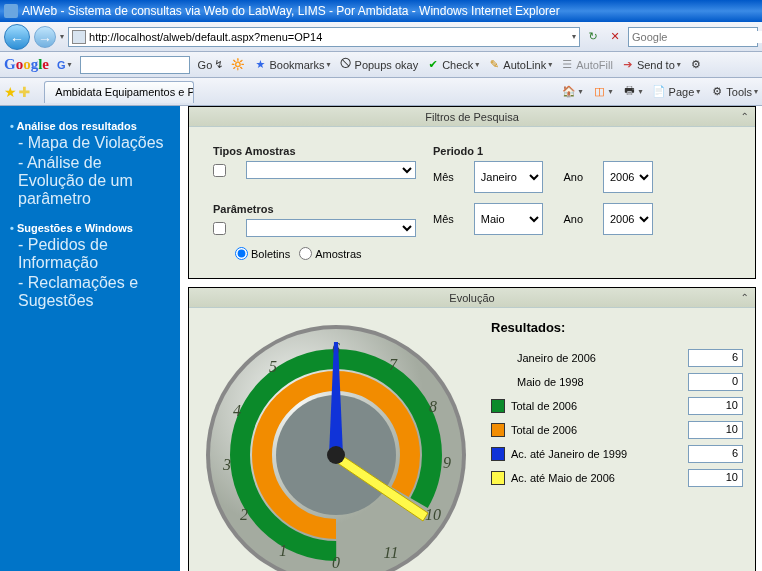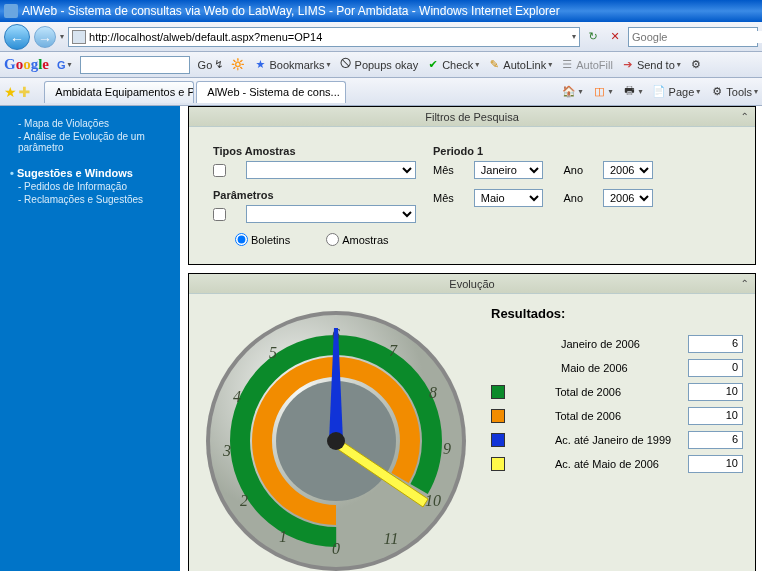--- a/index.html
+++ b/index.html
@@ -40,47 +40,47 @@
   .tab-ico { width: 13px; height: 13px; background: #8cc; border-radius: 2px; }
   .tabbar-right { margin-left: auto; display: flex; align-items: center; gap: 10px; color: #333; }
   .tb-btn { display: flex; align-items: center; gap: 2px; cursor: pointer; }
   .tb-ico { width: 14px; height: 14px; display: inline-flex; align-items: center; justify-content: center; }
   
   
   .content { display: flex; background: #fff; }
   .sidebar { width: 180px; background: #0074c8; color: #fff; padding: 10px 10px 20px 10px; border-radius: 0 0 8px 8px; margin-right: 8px; }
   .sb-head { font-weight: bold; font-size: 11px; margin: 4px 0 2px 0; }
   .sb-head::before { content: "• "; color: #a6e0ff; }
-  .sb-item { font-size: 10px; color: #d8ecfa; margin: 2px 0 2px 8px; }
+  .sb-item { font-size: 16px; color: #d8ecfa; margin: 2px 0 2px 8px; }
   .sb-item::before { content: "- "; }
   
   .main { flex: 1; padding-right: 6px; }
   .panel { border: 1px solid #000000; background: #e9ede2; margin-bottom: 8px; }
   .panel-head { background: linear-gradient(to bottom, #dce2d4, #cdd4c2); height: 20px; display: flex; align-items: center; justify-content: center; font-size: 11px; color: #333; position: relative; border-bottom: 1px solid #bcc; }
   .panel-collapse { position: absolute; right: 6px; font-size: 10px; color: #444; cursor: pointer; }
   .panel-body { padding: 18px 30px 18px 24px; }
   
   .filter-row { display: flex; margin-bottom: 10px; }
   .filter-col-l { width: 220px; }
   .filter-col-r { width: 220px; }
   .f-label { font-weight: bold; font-size: 11px; color: #222; margin-bottom: 4px; }
   .f-line { display: flex; align-items: center; gap: 20px; font-size: 11px; }
   .f-check { width: 13px; height: 13px; }
   .f-select { border: 1px solid #7b9ebd; background: #fff; height: 18px; width: 170px; font-size: 11px; }
-  .f-sel-sm { border: 1px solid #7b9ebd; background: #fff; height: 18px; font-size: 11px; padding: 0 2px; }
-  .radio-row { margin-top: 10px; margin-left: 22px; display: flex; gap: 36px; font-size: 11px; }
+  .f-sel-sm { border: 1px solid #7b9ebd; background: #fff; height: 32px; font-size: 11px; padding: 0 2px; }
+  .radio-row { margin-top: 10px; margin-left: 22px; display: flex; gap: 9px; font-size: 11px; }
   .radio-item { display: flex; align-items: center; gap: 3px; }
   
   .chart-body { display: flex; padding: 12px 12px 0 12px; gap: 20px; }
   .gauge { width: 270px; height: 270px; position: relative; }
   .results { flex: 1; font-size: 11px; }
   .res-title { font-weight: bold; font-size: 13px; margin-bottom: 14px; }
   .res-row { display: flex; align-items: center; margin-bottom: 6px; gap: 6px; }
   .swatch { width: 14px; height: 14px; border: 1px solid #333; flex-shrink: 0; }
-  .res-label { flex: 1; margin-left: 44px; }
+  .res-label { flex: 1; }
   .res-val { width: 55px; height: 18px; border: 1px solid #7b9ebd; background: #fff; text-align: right; padding: 1px 4px; }
 </style>
 </head>
 <body>
 
 <div class="titlebar">
   <div class="titlebar-icon"></div>
   <span>AlWeb - Sistema de consultas via Web do LabWay, LIMS - Por Ambidata - Windows Internet Explorer</span>
 </div>
 
@@ -153,25 +153,20 @@
 </div>
 
 <div class="tabbar">
   <span class="fav-star">★</span>
   <span class="fav-star" style="opacity:.7">✚</span>
   <div style="width:10px"></div>
   <div class="tab">
     <div class="tab-ico"></div>
     <span>Ambidata Equipamentos e Pr...</span>
   </div>
-  <div class="tab active">
-    <div class="tab-ico"></div>
-    <span>AlWeb - Sistema de cons...</span>
-
-  </div>
   <div class="tabbar-right">
     <div class="tb-btn">
         <span class="tb-ico">🏠</span>
         <span class="small-drop">▾</span>
       </div>
     <div class="tb-btn">
         <span class="tb-ico" style="color:#f60">◫</span>
         <span class="small-drop">▾</span>
       </div>
     <div class="tb-btn">
@@ -187,20 +182,21 @@
         <span class="tb-ico">⚙</span>
         <span>Tools</span>
         <span class="small-drop">▾</span>
       </div>
   </div>
 </div>
 
 <div class="content">
 
   <div class="sidebar">
+    <div class="sb-head">Análise dos resultados</div>
     <div class="sb-item">Mapa de Violações</div>
     <div class="sb-item">Análise de Evolução de um parâmetro</div>
     <div style="height:8px"></div>
     <div class="sb-head">Sugestões e Windows</div>
     <div class="sb-item">Pedidos de Informação</div>
     <div class="sb-item">Reclamações e Sugestões</div>
   </div>
 
   <div class="main">
 
@@ -305,21 +301,21 @@
         <div class="results">
           <div class="res-title">Resultados:</div>
           <div id="results-rows">
               <div class="res-row">
                 <div style="width: 20px;"></div>
                 <div class="res-label">Janeiro de 2006</div>
                 <div class="res-val">6</div>
               </div>
               <div class="res-row">
                 <div style="width: 20px;"></div>
-                <div class="res-label">Maio de 2006</div>
+                <div class="res-label">Maio de 1998</div>
                 <div class="res-val">0</div>
               </div>
               <div class="res-row">
                 <div class="swatch" style="background: rgb(11, 138, 42);"></div>
                 <div class="res-label">Total de 2006</div>
                 <div class="res-val">10</div>
               </div>
               <div class="res-row">
                 <div class="swatch" style="background: rgb(242, 140, 0);"></div>
                 <div class="res-label">Total de 2006</div>

